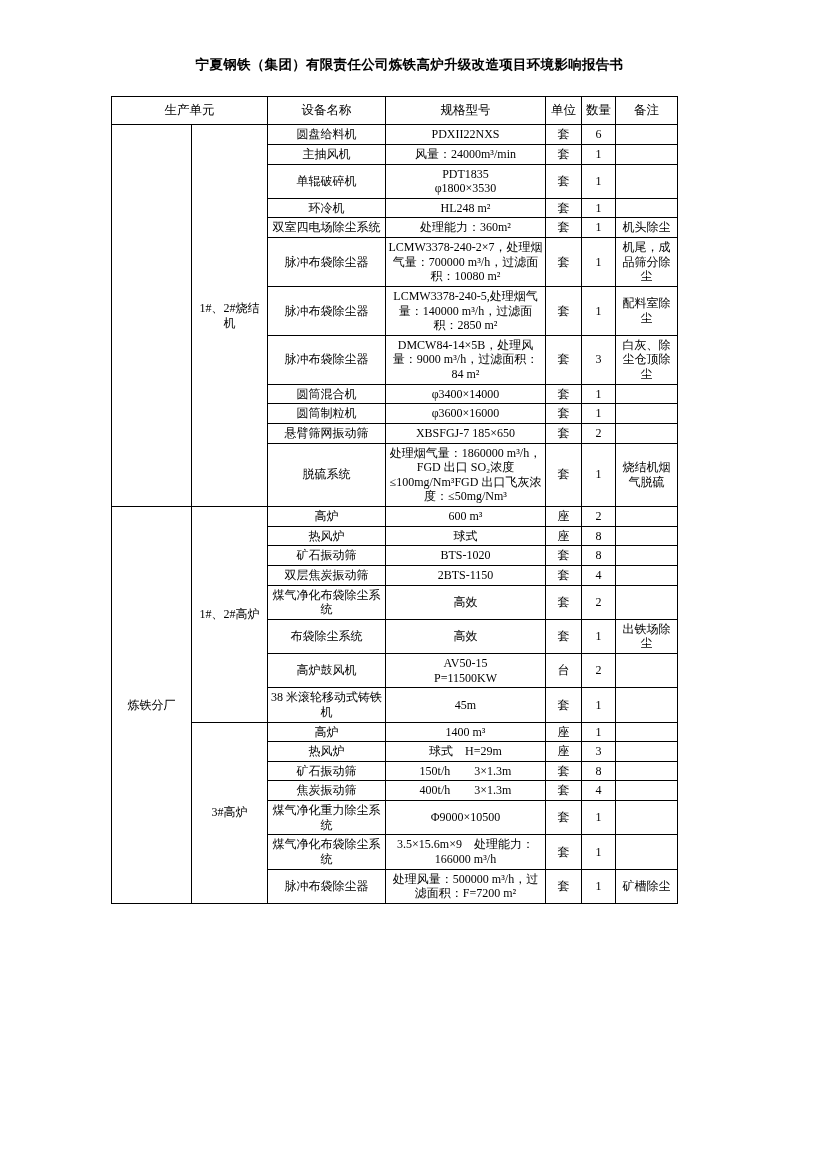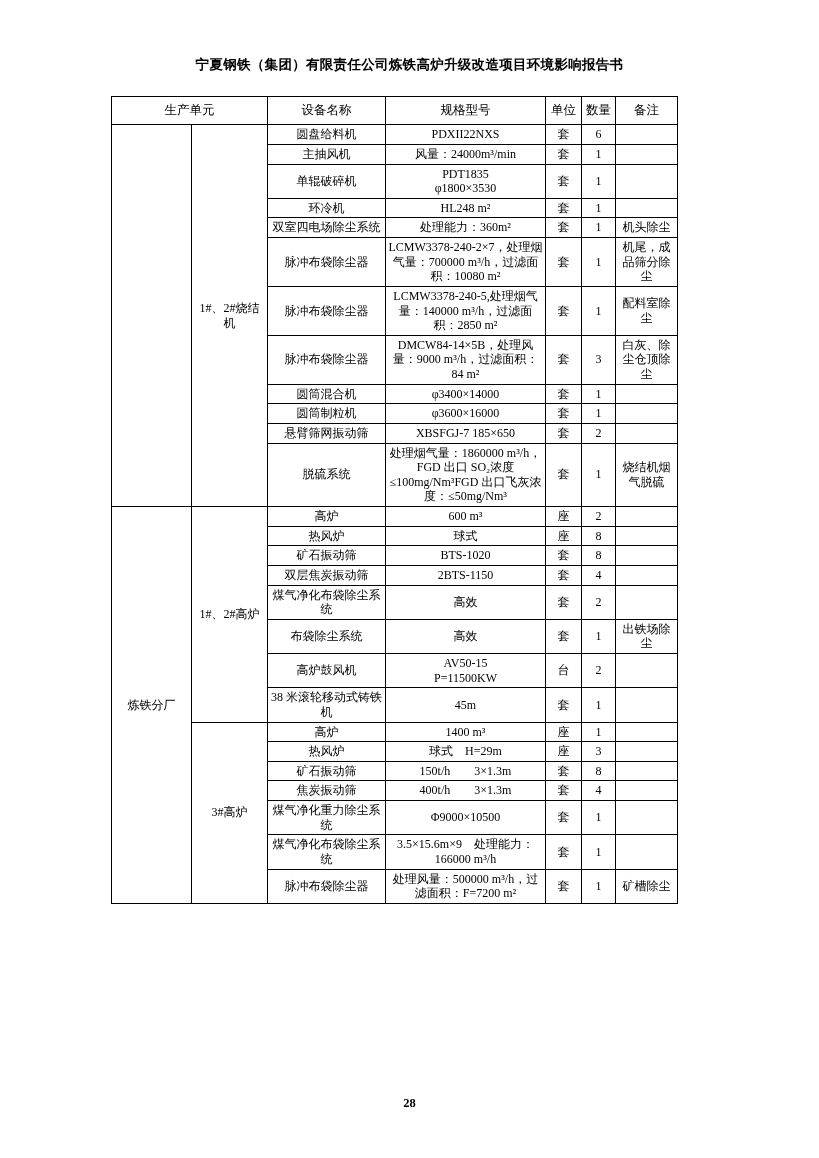--- a/index.html
+++ b/index.html
@@ -312,15 +312,14 @@
             <td>脉冲布袋除尘器</td>
             <td>处理风量：500000 m³/h，过滤面积：F=7200 m²</td>
             <td>套</td>
             <td>1</td>
             <td>矿槽除尘</td>
           </tr>
         </tbody>
     </table>
   </div>
 
-  <div class="pagenum">28</div>
 
 </div>
 
 </body></html>

